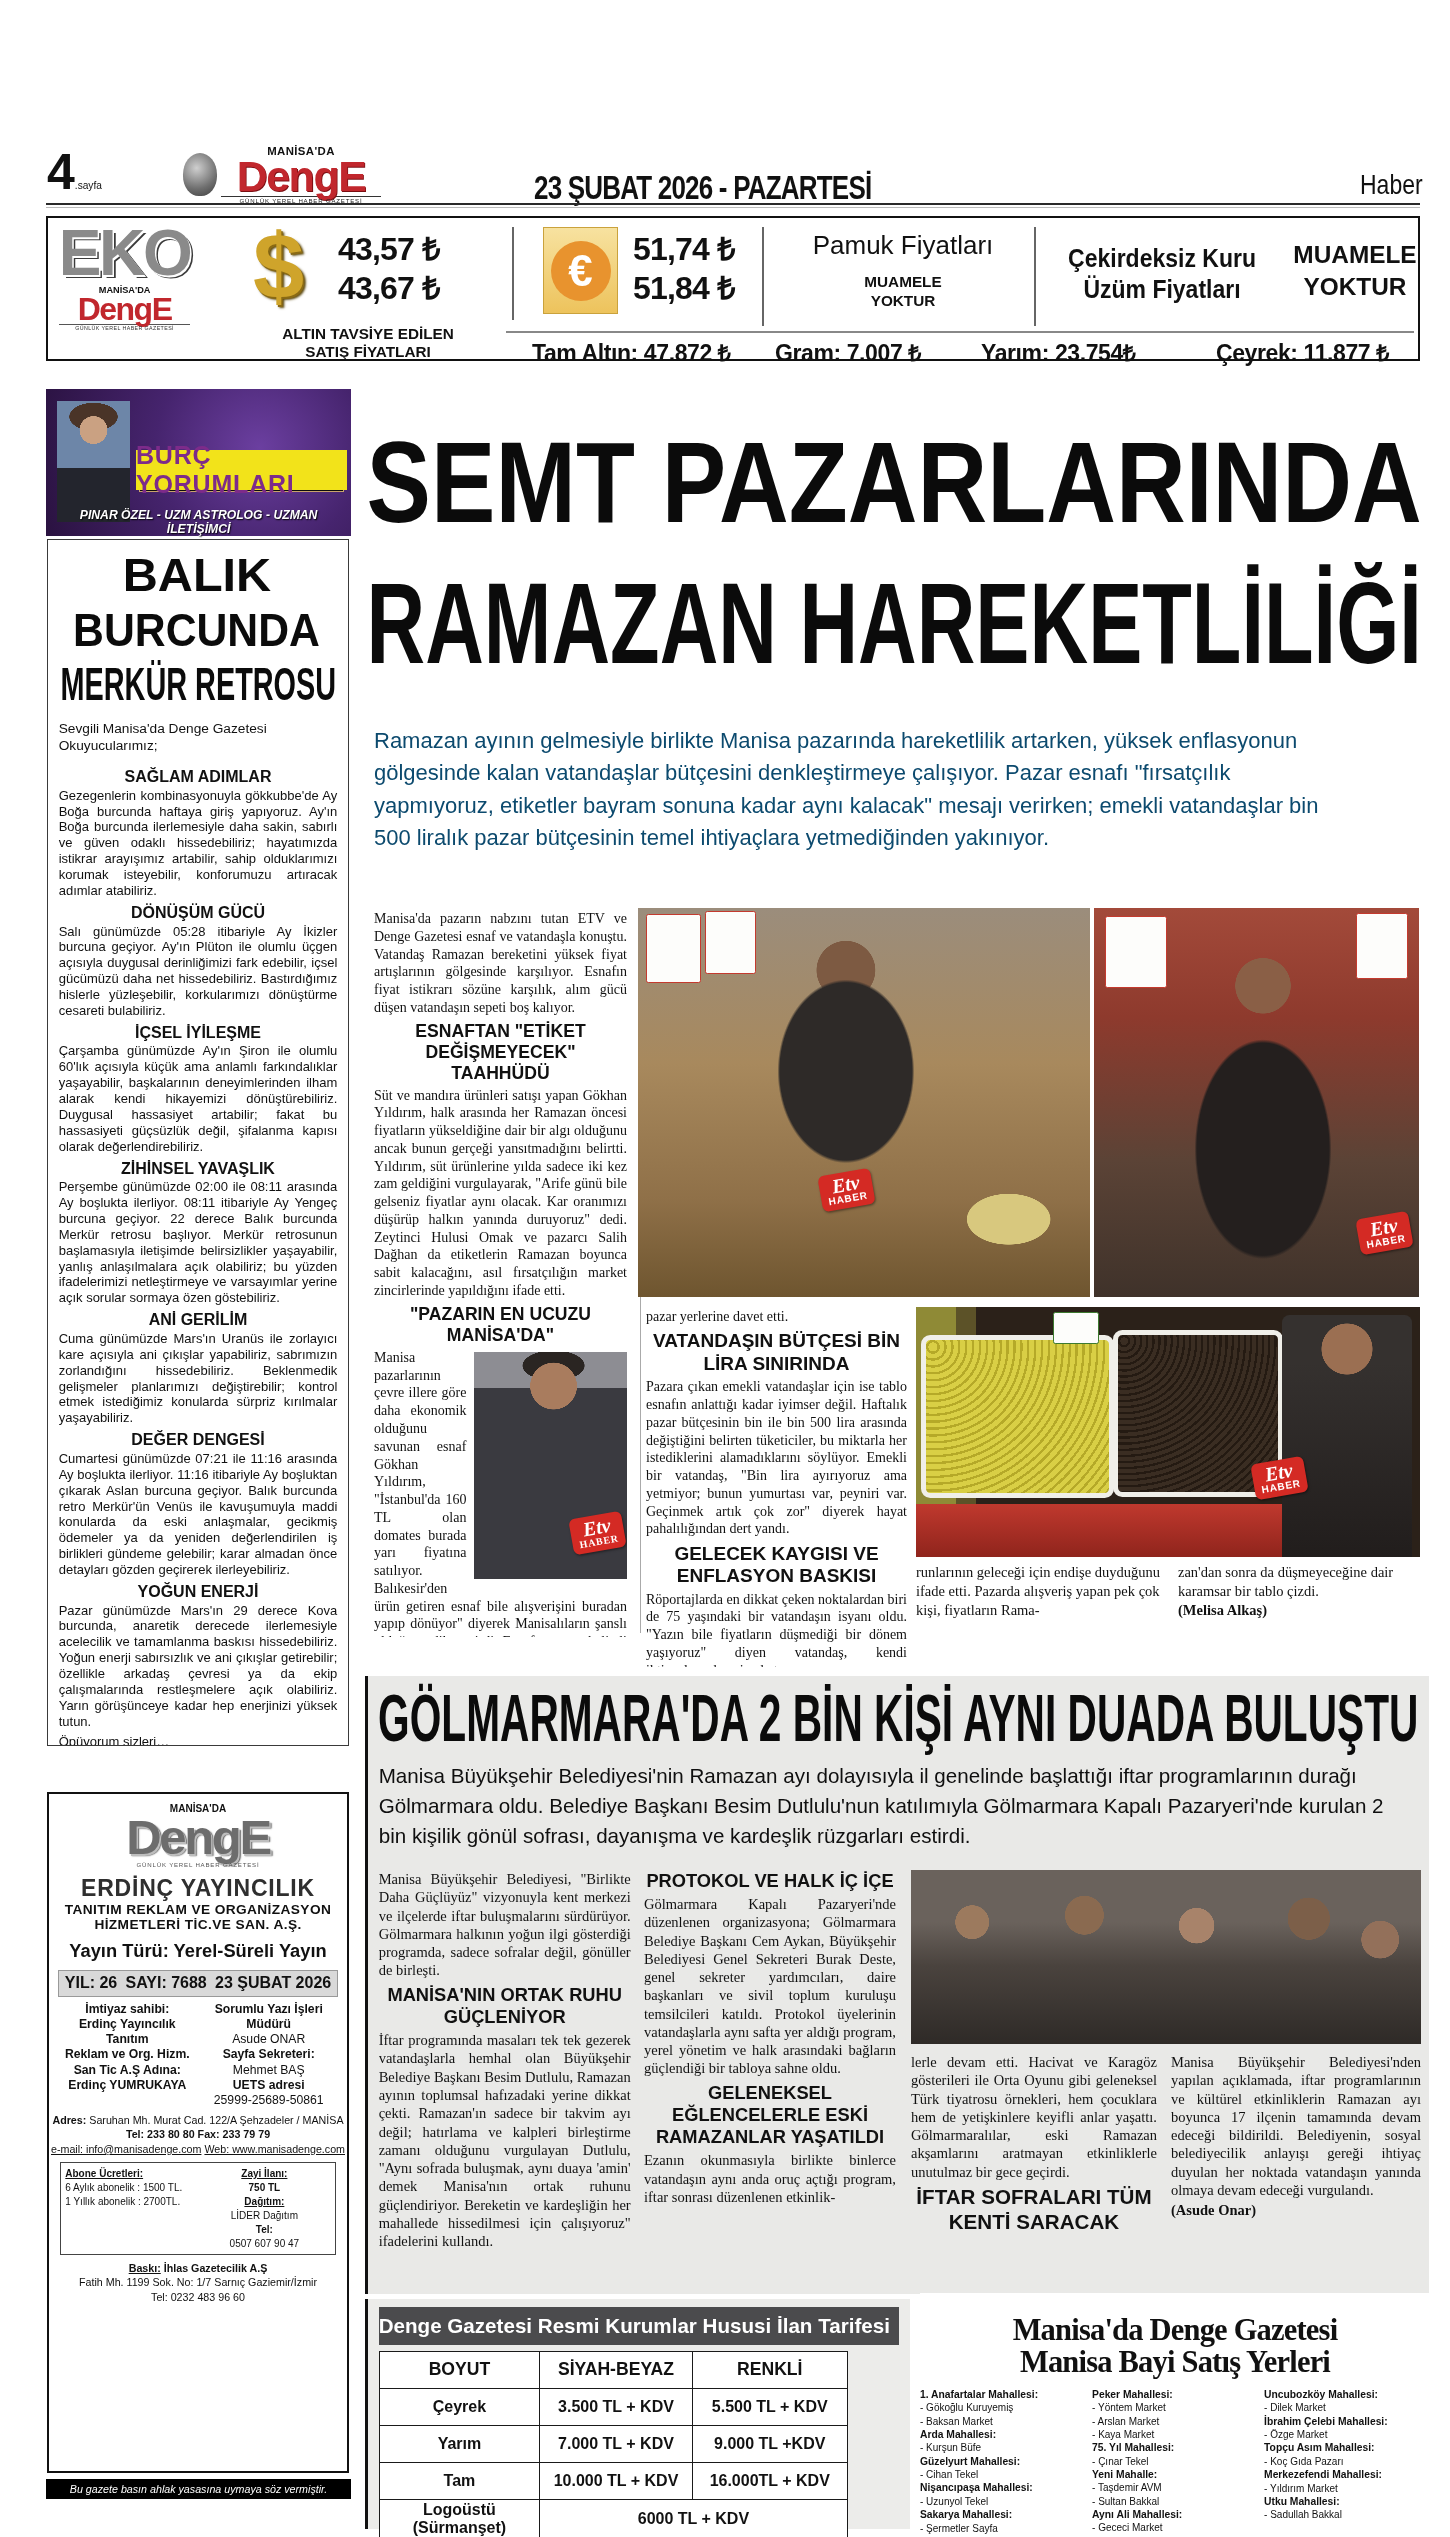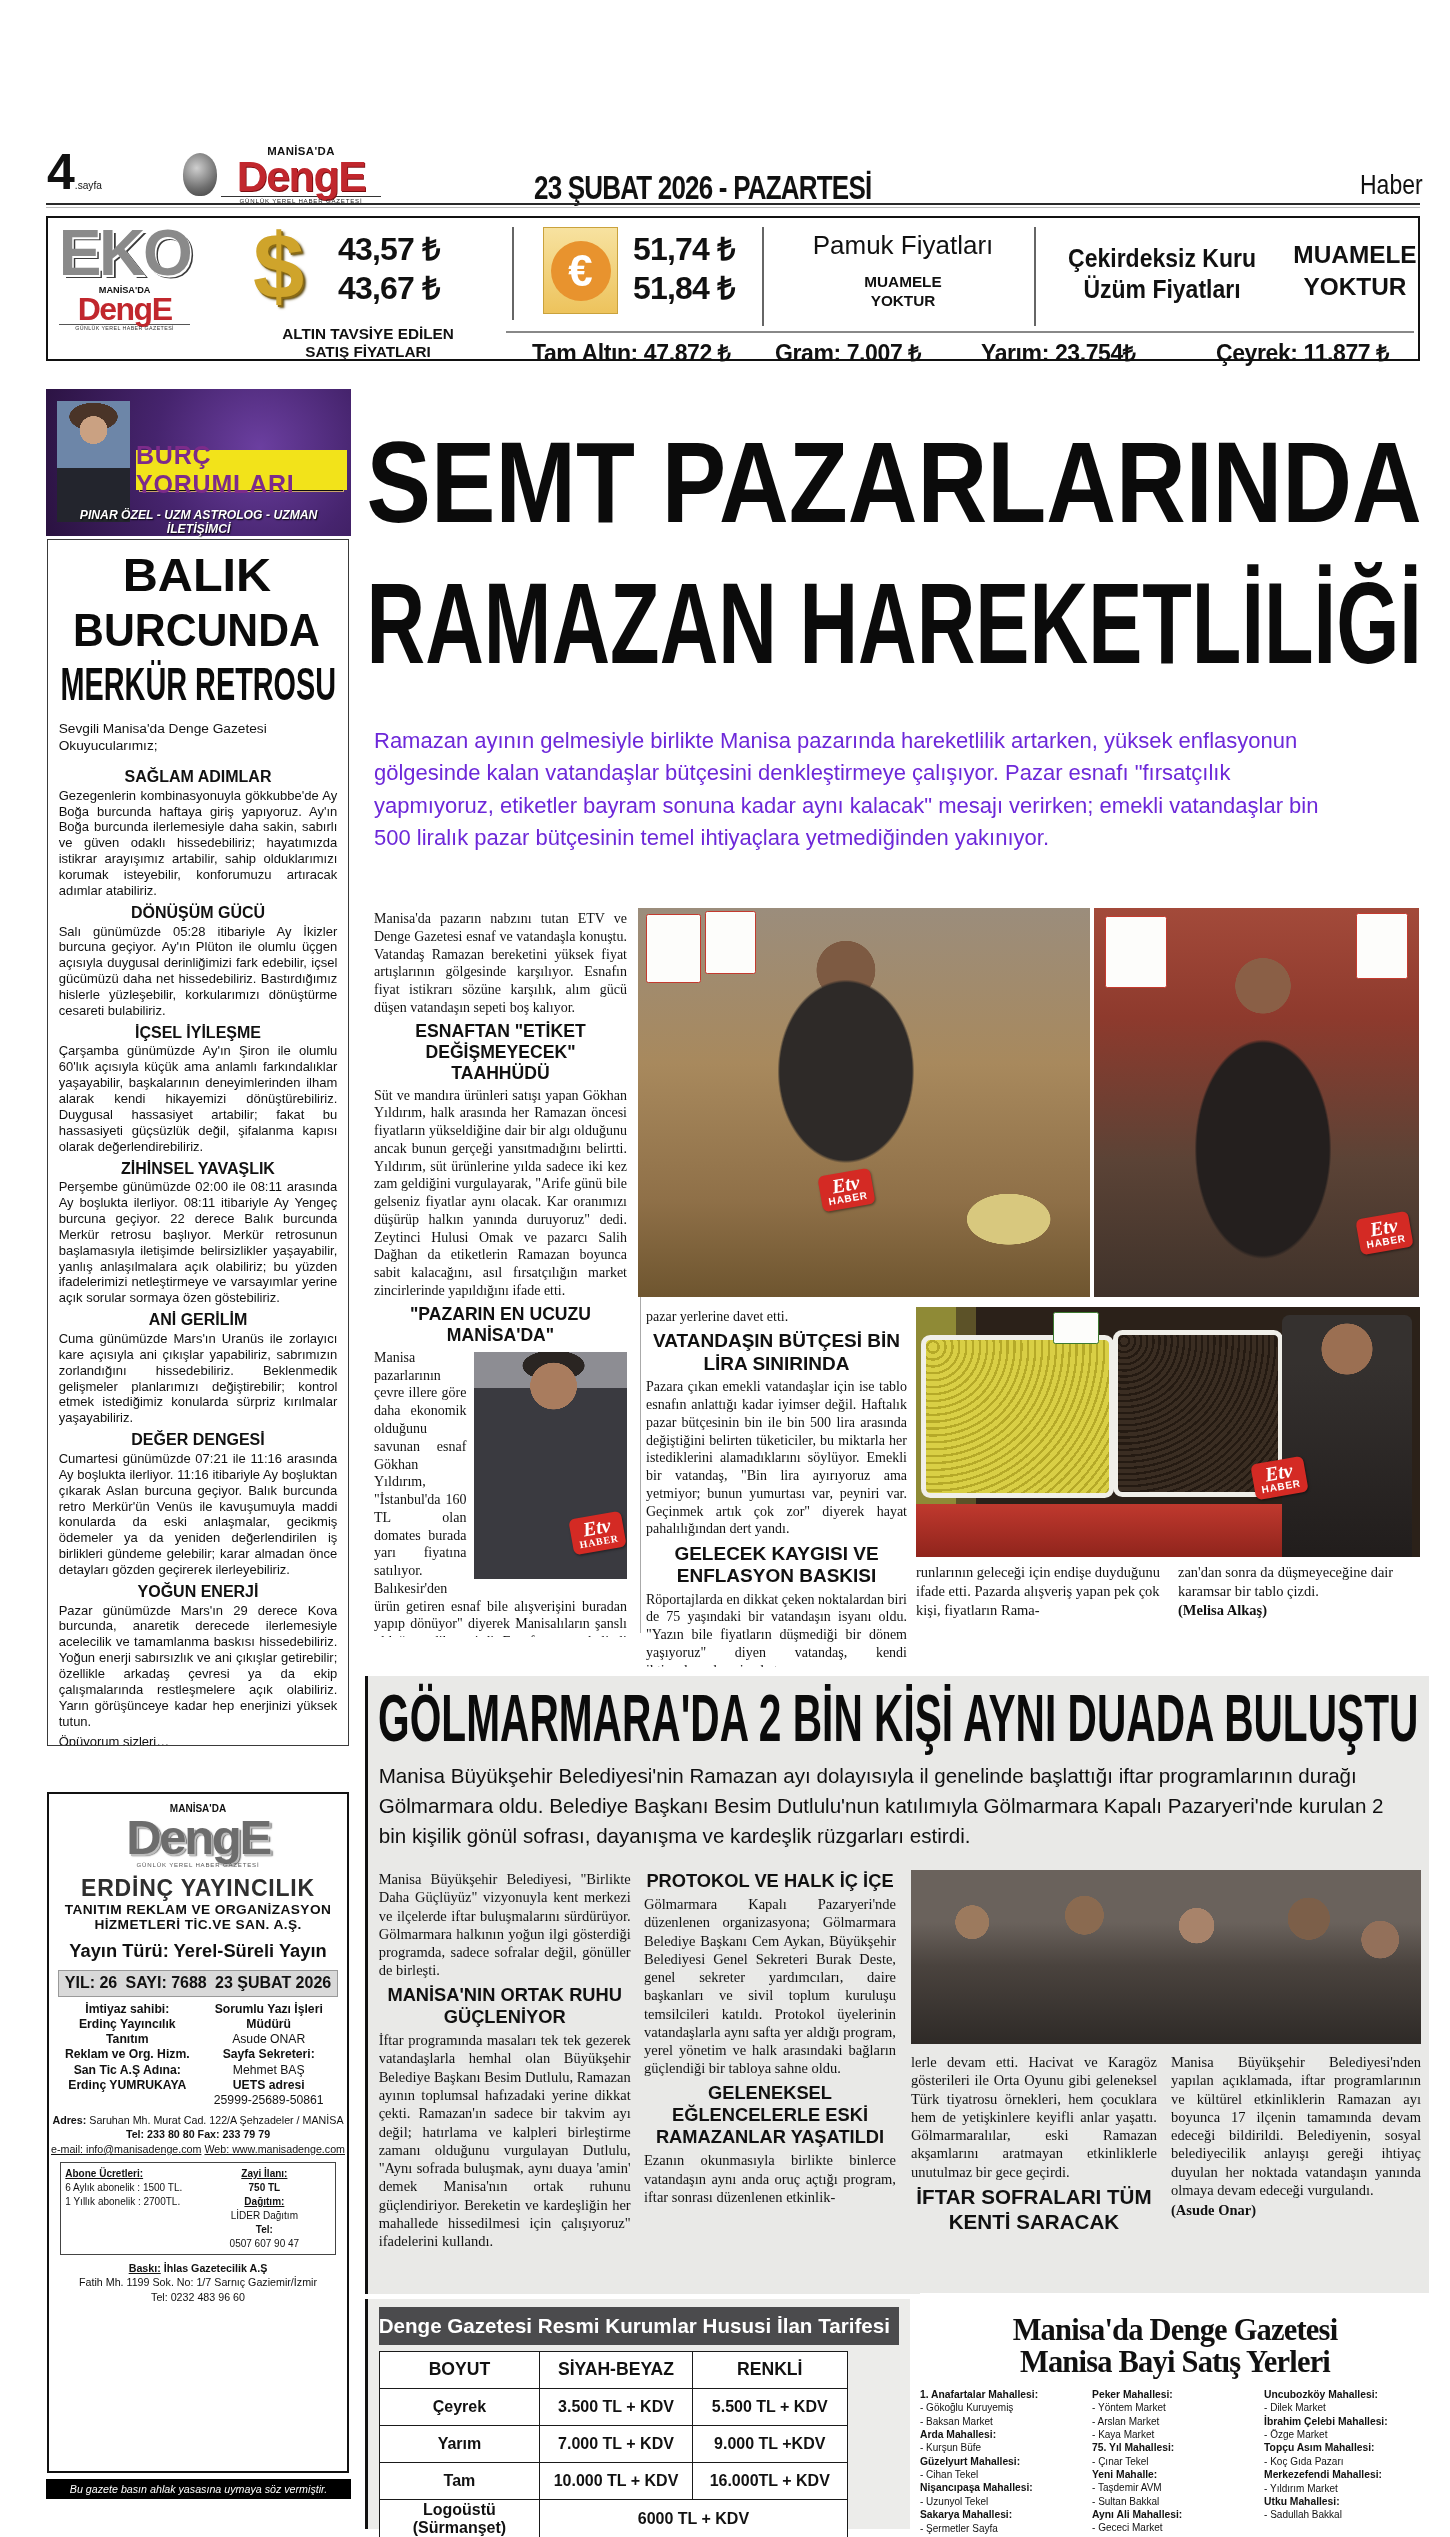--- a/index.html
+++ b/index.html
@@ -54,21 +54,21 @@
       radial-gradient(40px 23px at 50% 13%, #4a3428 0 60%, transparent 61%),
       linear-gradient(180deg,#6d86a8 0 55%, #23252d 55%);}
   
   .horobox{border:1.5px solid #3a3a3a;box-sizing:border-box;padding:7.6px 10.7px;overflow:hidden;background:#fff;}
   .h-line{display:flex;justify-content:center;margin:1.5px 0;}
   .greeting{font-size:13.7px;line-height:1.25;margin-top:9.2px;}
   .hsec-t{font-size:16px;font-weight:bold;text-align:center;margin:5.3px 0 1.5px;}
   .hsec-p{font-size:13px;line-height:1.22;margin:0;}
   .closing{font-size:13px;margin-top:4.6px;}
   
-  .lede{font-size:22px;line-height:1.47;color:#6d28d9;}
+  .lede{font-size:22px;line-height:1.47;color:#0c4a6e;}
   .artcol{font-size:14px;line-height:1.27;overflow:hidden;}
   .artcol p{margin:0 0 1.5px;}
   .art-h{font-family:"Liberation Sans",sans-serif;font-size:17.6px;font-weight:bold;text-align:center;
          line-height:1.18;margin:4.6px 0 3.1px;}
   .caption{font-size:14.5px;line-height:1.3;}
   .photo{overflow:hidden;}
   .etv{position:absolute;background:#d42a24;color:#fff;border-radius:6.1px;padding:2.3px 6.9px 3.8px;
        transform:rotate(-10deg);text-align:center;line-height:1;box-shadow:0.8px 1.5px 2.3px rgba(0,0,0,.4);}
   .etv .e1{display:block;font-size:20px;font-weight:bold;font-style:italic;font-family:"Liberation Serif",serif;}
   .etv .e2{display:block;font-size:10px;font-weight:bold;letter-spacing:0.8px;}

